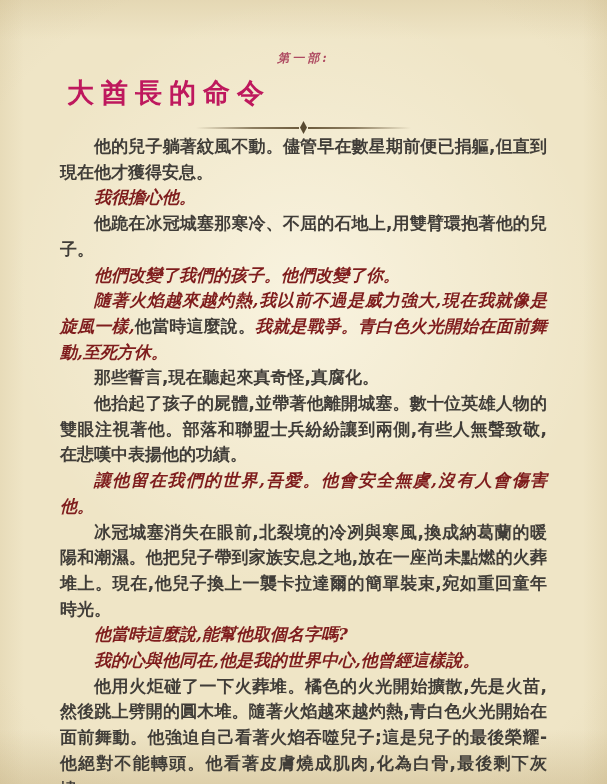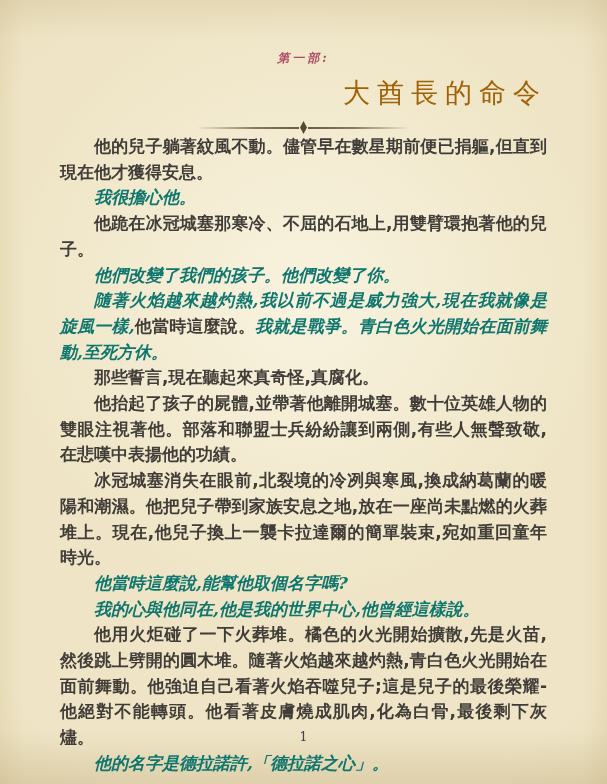--- a/index.html
+++ b/index.html
@@ -28,26 +28,26 @@
     font-family: "DejaVu Serif", "Liberation Serif", serif;
     font-style: italic;
     font-weight: bold;
     font-size: 12px;
     letter-spacing: 3px;
     color: #ae4a61;
     line-height: 16px;
   }
   .chapter-title {
     margin-top: 10px;
-    text-align: right;
+    text-align: left;
     font-size: 27px;
-    font-weight: 400;
+    font-weight: 700;
     letter-spacing: 7px;
     text-indent: 7px; 
-    color: #a16207;
+    color: #be185d;
     line-height: 34px;
   }
   .divider {
     margin-top: 11px;
     display: flex;
     align-items: center;
     justify-content: center;
   }
   .divider .line {
     height: 2px;
@@ -76,21 +76,21 @@
     font-weight: bold;
   }
   .body-text p {
     margin: 0;
     text-indent: 2em;
   }
   .seg-normal { font-style: normal; }
   .seg-italic {
     font-family: "DejaVu Serif", "Liberation Serif", serif;
     font-style: italic;
-    color: #0f766e;
+    color: #7f1d1d;
   }
   
   .fleuron-row {
     margin-top: 12px;
     text-align: center;
     font-size: 11px;
     color: #a81e45;
     letter-spacing: 13px;
     text-indent: 13px;
     line-height: 14px;
@@ -123,20 +123,21 @@
 
   <div class="body-text" id="body-text">
 
   <p><span class="seg-normal">他的兒子躺著紋風不動。儘管早在數星期前便已捐軀,但直到現在他才獲得安息。</span></p>
       <p><span class="seg-italic">我很擔心他。</span></p>
       <p><span class="seg-normal">他跪在冰冠城塞那寒冷、不屈的石地上,用雙臂環抱著他的兒子。</span></p>
       <p><span class="seg-italic">他們改變了我們的孩子。他們改變了你。</span></p>
       <p><span class="seg-italic">隨著火焰越來越灼熱,我以前不過是威力強大,現在我就像是旋風一樣,</span><span class="seg-normal">他當時這麼說。</span><span class="seg-italic">我就是戰爭。青白色火光開始在面前舞動,至死方休。</span></p>
       <p><span class="seg-normal">那些誓言,現在聽起來真奇怪,真腐化。</span></p>
       <p><span class="seg-normal">他抬起了孩子的屍體,並帶著他離開城塞。數十位英雄人物的雙眼注視著他。部落和聯盟士兵紛紛讓到兩側,有些人無聲致敬,在悲嘆中表揚他的功績。</span></p>
+      <p><span class="seg-italic">讓他留在我們的世界,吾愛。他會安全無虞,沒有人會傷害他。</span></p>
       <p><span class="seg-normal">冰冠城塞消失在眼前,北裂境的冷冽與寒風,換成納葛蘭的暖陽和潮濕。他把兒子帶到家族安息之地,放在一座尚未點燃的火葬堆上。現在,他兒子換上一襲卡拉達爾的簡單裝束,宛如重回童年時光。</span></p>
       <p><span class="seg-italic">他當時這麼說,能幫他取個名字嗎?</span></p>
       <p><span class="seg-italic">我的心與他同在,他是我的世界中心,他曾經這樣說。</span></p>
       <p><span class="seg-normal">他用火炬碰了一下火葬堆。橘色的火光開始擴散,先是火苗,然後跳上劈開的圓木堆。隨著火焰越來越灼熱,青白色火光開始在面前舞動。他強迫自己看著火焰吞噬兒子;這是兒子的最後榮耀-他絕對不能轉頭。他看著皮膚燒成肌肉,化為白骨,最後剩下灰燼。</span></p>
       <p><span class="seg-italic">他的名字是德拉諾許,「德拉諾之心」。</span></p>
     </div>
 
   <div class="fleuron-row">
     <span>✦ ✦ ✦</span>
   </div>

